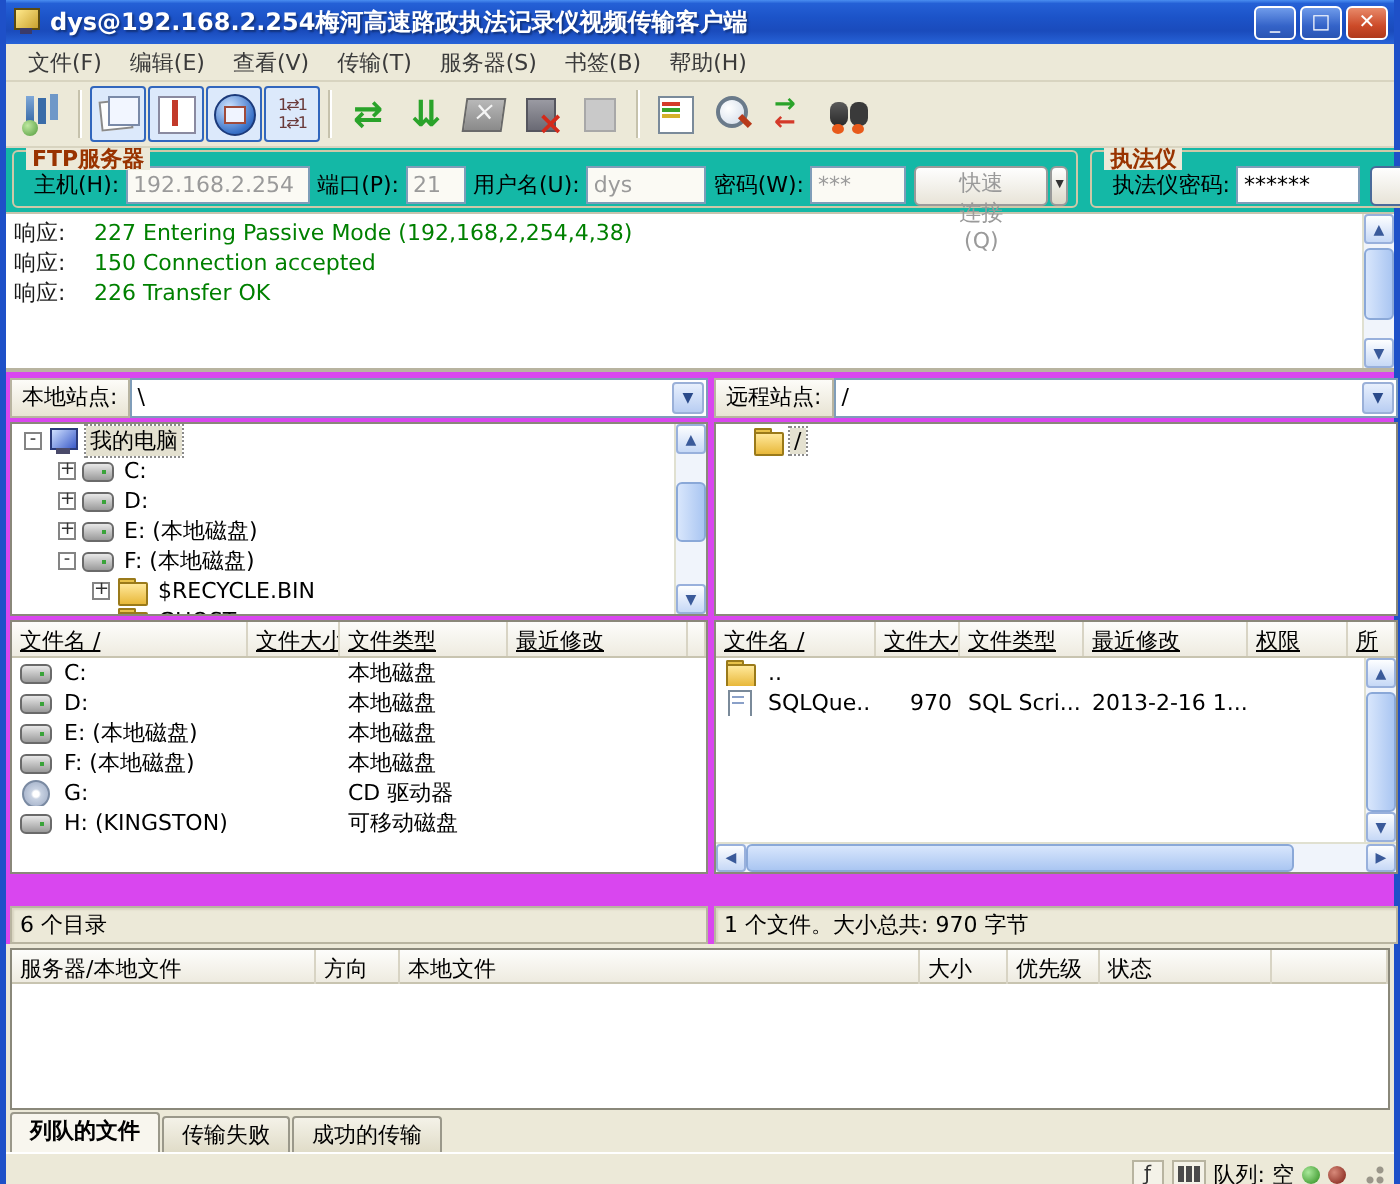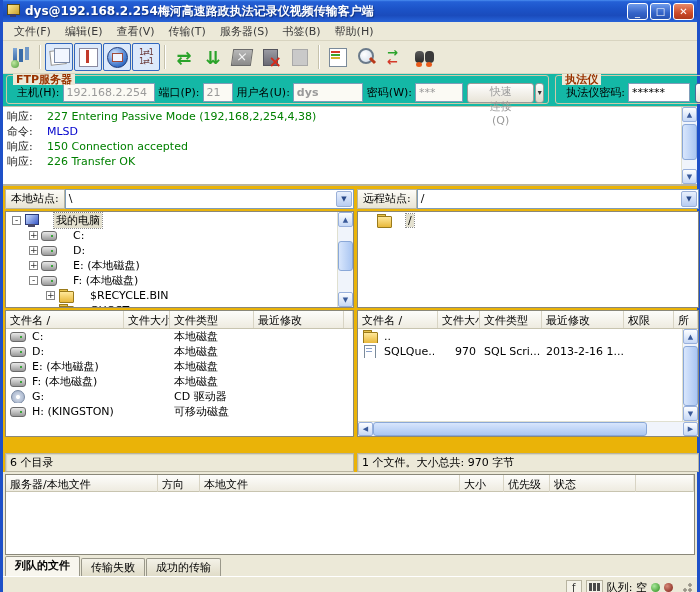--- a/index.html
+++ b/index.html
@@ -83,54 +83,54 @@
   .connrow { height:33px; flex:0 0 33px; display:flex; background:#14b8a6; border-bottom:1px solid #c8c4ae; }
   .fgroup { position:relative; border:1px solid #cfc8a8; border-radius:3px; margin:1px 2px 2px 3px;
     display:flex; align-items:center; padding:8px 4px 2px 6px; flex:1; }
   .fgroup.right { flex:0 0 190px; margin-left:4px; margin-right:3px; }
   .fgroup-label { position:absolute; top:-2px; left:6px; background:#ece9d8; padding:0 3px;
     font-weight:bold; color:#993300; font-size:11px; line-height:11px; }
   .flabel { margin:0 3px 0 4px; white-space:nowrap; }
   .xinput { height:19px; border:1px solid #7f9db9; background:#fff; padding:0 3px; font-size:11px;
     font-family:"DejaVu Sans", sans-serif; }
   .xinput:disabled { color:#9a9a9a; background:#fbfaf4; }
-  .host { width:92px; } .port { width:30px; } .user { width:70px;font-weight:bold; } .pass { width:48px; } .devpass { width:62px; }
+  .host { width:92px; } .port { width:30px; } .user { width:60px; } .pass { width:48px; } .devpass { width:62px; }
   .xbtn { height:20px; border:1px solid #9a9a9a; border-radius:3px; padding:0 20px;
     background:linear-gradient(180deg,#fefefe,#e8e4d8); font-size:11px; font-family:"DejaVu Sans", sans-serif; }
   .xbtn.dis { color:#9a9a9a; }
   .xbtn.primary { border:1px solid #4a6a9a; width:72px; }
   .dropbtn { width:17px; height:20px; margin-left:1px; border:1px solid #9a9a9a; border-radius:3px;
     background:linear-gradient(180deg,#fefefe,#dcd8c8); font-size:7px; color:#333; }
 
   
   .log { height:79px; flex:0 0 79px; background:#fff; border-bottom:2px solid #b8b4a0; display:flex; }
   .log-lines { flex:1; padding:2px 4px; overflow:hidden; }
   .log-line { display:flex; line-height:15px; white-space:nowrap; }
   .log-label { width:40px; color:#1a1a1a; flex:0 0 40px; }
   .log-msg { }
 
   
-  .main { flex:1; display:flex; gap:3px; padding:2px 2px 0 2px; background:#eab308; }
+  .main { flex:1; display:flex; gap:3px; padding:2px 2px 0 2px; background:#d946ef; }
   .col { display:flex; flex-direction:column; }
   .col.left { width:349px; } .col.right { flex:1; }
   .siterow { height:21px; flex:0 0 21px; display:flex; align-items:center; margin-bottom:2px; }
   .sitelabel { border:1px solid #b8b4a0; background:linear-gradient(180deg,#fdfcf8,#e8e4d4);
     height:20px; line-height:18px; padding:0 5px; white-space:nowrap; }
   .sitecombo { flex:1; height:20px; border:1px solid #7f9db9; background:#fff; display:flex; align-items:center; }
   .sitecombo .val { flex:1; padding:0 3px; }
   .combo-arrow { width:16px; height:16px; margin:1px; border:1px solid #9ab0d8; border-radius:2px;
     background:linear-gradient(180deg,#e8f0fd,#b8cdf2); color:#2a4a8a; font-size:7px; text-align:center; line-height:15px; }
 
   .treepane { height:97px; flex:0 0 97px; border:1px solid #8a887a; background:#fff; display:flex; margin-bottom:2px; }
   .treebody { flex:1; overflow:hidden; padding-top:1px; }
   .tree-row { display:flex; align-items:center; height:15px; white-space:nowrap; }
   .expander { width:9px; height:9px; flex:0 0 9px; border:1px solid #848484; background:#fff;
     font-size:9px; line-height:7px; text-align:center; margin-right:3px; color:#333; }
   .expander.none { visibility:hidden; }
-  .tlabel { padding:0 2px; margin-left:14px; }
+  .tlabel { padding:0 2px; margin-left:3px; }
   .tree-row.sel .tlabel { background:#e4e1d0; outline:1px dotted #8a8a8a; }
 
   
   .fico { width:16px; height:13px; position:relative; flex:0 0 16px; }
   .ic-computer::before { content:""; position:absolute; left:1px; top:0; width:12px; height:9px;
     background:linear-gradient(135deg,#cfe0ff,#3a5ac8); border:1px solid #2a3a7a; }
   .ic-computer::after { content:""; position:absolute; left:4px; top:10px; width:7px; height:3px; background:#4a4a6a; }
   .ic-drive::before { content:""; position:absolute; left:0; top:2px; width:14px; height:8px; border-radius:3px;
     background:linear-gradient(180deg,#e8e8e8,#9a9a9a); border:1px solid #6a6a6a; }
   .ic-drive::after { content:""; position:absolute; left:10px; top:6px; width:2px; height:2px; background:#3aa33a; }
@@ -155,21 +155,21 @@
   .hscroll { height:15px; flex:0 0 15px; background:#f0f4fb; border-top:1px solid #e0e0d0; display:flex; }
   .hbtn { width:15px; flex:0 0 15px; border:1px solid #98b0dc; border-radius:2px;
     background:linear-gradient(180deg,#fdfeff,#c6d8f6); color:#3a5a9a; font-size:7px; text-align:center; line-height:13px; }
   .hthumb { flex:1; margin-right:36px; border:1px solid #8aa8d8; border-radius:3px;
     background:linear-gradient(180deg,#d8e6fc,#aac6f2); }
 
   .listpane { flex:1; border:1px solid #8a887a; background:#fff; display:flex; flex-direction:column; overflow:hidden; }
   .listmain { flex:1; display:flex; overflow:hidden; }
   .listgrid { flex:1; display:flex; flex-direction:column; overflow:hidden; }
   .lhead { display:grid; height:19px; flex:0 0 17px; background:linear-gradient(180deg,#fdfdfb,#eeebe0);
-    border-bottom:1px solid #c8c4b0; }
+    border-bottom:1px solid #c8c4b0;text-decoration:underline; }
   .lhead span { border-right:1px solid #d8d4c4; padding:2px 4px 0 4px; white-space:nowrap; overflow:hidden; }
   .lhead span.num { text-align:right; }
   .cols-local { grid-template-columns:118px 46px 84px 90px 1fr; }
   .cols-remote { grid-template-columns:80px 42px 62px 82px 50px 1fr; }
   .frow { display:grid; height:15px; align-items:center; }
   .frow span { padding:0 4px; white-space:nowrap; overflow:hidden; }
   .frow .num { text-align:right; }
   .fname-cell { display:flex; align-items:center; gap:2px; }
 
   .statusline { height:19px; flex:0 0 19px; margin-top:16px; border:1px solid #b8b4a0; background:#ece9d8;
@@ -300,24 +300,20 @@
     </div>
   </div>
 
   <div class="log">
     <div class="log-lines" id="log-lines">
         <div class="log-line">
   <span class="log-label">响应:</span>
   <span class="log-msg" style="color: rgb(0, 128, 0);">227 Entering Passive Mode (192,168,2,254,4,38)</span>
         </div>
         <div class="log-line">
-  <span class="log-label">命令:</span>
-  <span class="log-msg" style="color: rgb(0, 0, 204);">MLSD</span>
-        </div>
-        <div class="log-line">
   <span class="log-label">响应:</span>
   <span class="log-msg" style="color: rgb(0, 128, 0);">150 Connection accepted</span>
         </div>
         <div class="log-line">
   <span class="log-label">响应:</span>
   <span class="log-msg" style="color: rgb(0, 128, 0);">226 Transfer OK</span>
         </div>
       </div>
     <div class="vscroll">
       <div class="sbtn">▲</div>

